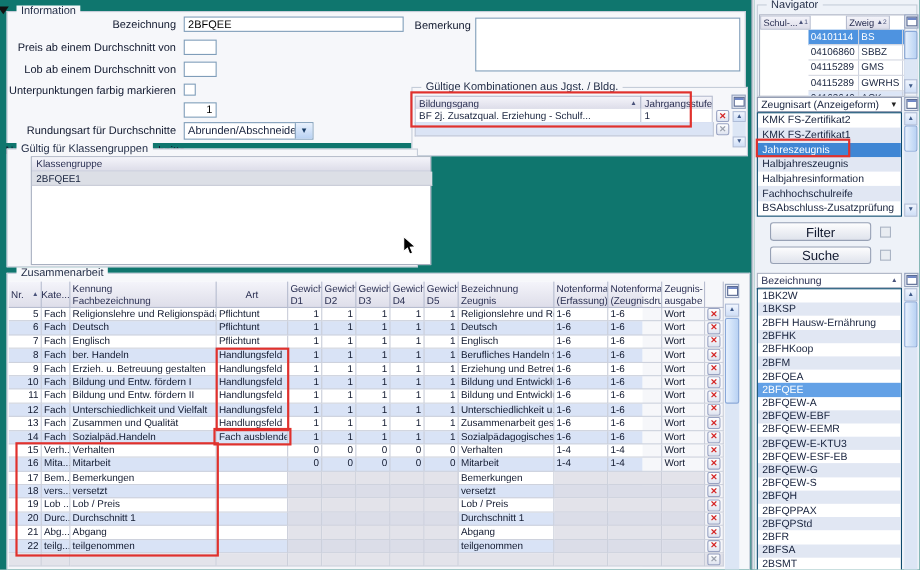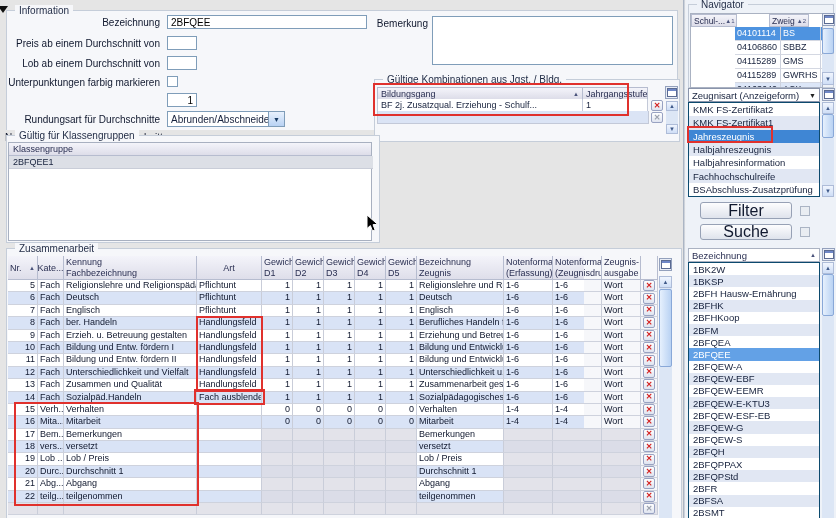--- a/index.html
+++ b/index.html
@@ -1,16 +1,16 @@
 <!DOCTYPE html>
 <html><head>
 <meta charset="utf-8">
 <style>
   html,body{margin:0;padding:0;}
-  .screen{position:relative;width:836px;height:518px;background:#e5e5e5;overflow:hidden;
+  .screen{position:relative;width:836px;height:518px;background:#0f766e;overflow:hidden;
           font-family:"Liberation Sans",sans-serif;color:#16213c;}
   .abs{position:absolute;}
   
   .group{position:absolute;border:1px solid #c5cdd9;background:#f6f7fa;box-sizing:border-box;}
   .group-label{position:absolute;top:-6px;left:8px;font-size:10px;color:#1f2a44;background:#f6f7fa;padding:0 4px;white-space:nowrap;}
   
   .frm-label{position:absolute;font-size:10px;color:#10182e;text-align:right;white-space:nowrap;}
   .tb{position:absolute;box-sizing:border-box;border:1px solid #7f9db9;background:#fff;font-size:10px;
       font-family:"Liberation Sans",sans-serif;padding:1px 3px;color:#000;}
   textarea.tb{resize:none;}
@@ -76,21 +76,21 @@
   .dd-head{position:absolute;box-sizing:border-box;border:1px solid #8a94ab;background:#fff;display:flex;align-items:center;font-size:9.5px;padding:0 3px;}
   .dd-head .arr{margin-left:auto;font-size:7px;color:#222;}
   .list{position:absolute;box-sizing:border-box;border:1px solid #0c4a6e;background:#fff;overflow:hidden;}
   .list-item{box-sizing:border-box;font-size:9.5px;padding:0 4px;white-space:nowrap;overflow:hidden;display:flex;align-items:center;}
   .zlist .list-item{height:13.3px;}
   .blist .list-item{height:12.2px;}
   .zlist .list-item:nth-child(even),.blist .list-item:nth-child(even){background:#e1e7f3;}
   .zlist .list-item.sel{background:#3f86d4;color:#fff;}
   .blist .list-item.sel{background:#63a1e6;color:#fff;}
   .pbtn{position:absolute;box-sizing:border-box;border:1px solid #97a1b5;border-radius:3px;
-        background:linear-gradient(#fdfdfe,#dfe3ec);font-size:16px;color:#10182e;
+        background:linear-gradient(#fdfdfe,#dfe3ec);font-size:12px;color:#10182e;
         display:flex;align-items:center;justify-content:center;}
   .pcbx{position:absolute;width:10px;height:10px;box-sizing:border-box;border:1px solid #aab4c4;background:#e9edf2;}
   
   .hl{position:absolute;border:2px solid #e0312d;box-sizing:border-box;pointer-events:none;}
   .divider{position:absolute;left:683px;top:0;width:3px;height:518px;background:linear-gradient(90deg,#9aa6b8,#ffffff);}
   .tri{position:absolute;width:0;height:0;}
 </style>
 </head>
 <body>
 
@@ -148,21 +148,21 @@
   <div class="fcbtn" style="left:665px;top:86px;">
       <span class="fcico"></span>
     </div>
   <div class="sbtn" style="left:666px;top:101px;width:12px;height:10px;">▲</div>
   <div class="strack" style="left:666px;top:111px;width:12px;height:13px;"></div>
   <div class="sbtn" style="left:666px;top:124px;width:12px;height:10px;">▼</div>
 
   <div class="group" style="left:6px;top:135px;width:374px;height:108px;">
     <div class="group-label">Gültig für Klassengruppen</div>
   </div>
-  <div class="kg-box" style="left:8px;top:142px;width:364px;height:99px;background:#fff;">
+  <div class="kg-box" style="left:28px;top:142px;width:364px;height:99px;background:#fff;">
     <div class="ghead" style="height:13px;font-size:9px;padding:1px 4px;border-left:none;border-top:none;border-right:none;">
       <span>Klassengruppe</span>
     </div>
     <div class="kg-row" style="left:0;top:13px;width:364px;height:13px;">
       <span>2BFQEE1</span>
     </div>
   </div>
 
   <svg class="abs" style="left:366px;top:214px;" width="13" height="19" viewBox="0 0 13 19">
     <path d="M1,1 L1,14.5 L4.4,11.6 L6.5,17 L9.1,15.9 L7,10.7 L11.6,10.3 Z" fill="#000" stroke="#fff" stroke-width="1"></path>

